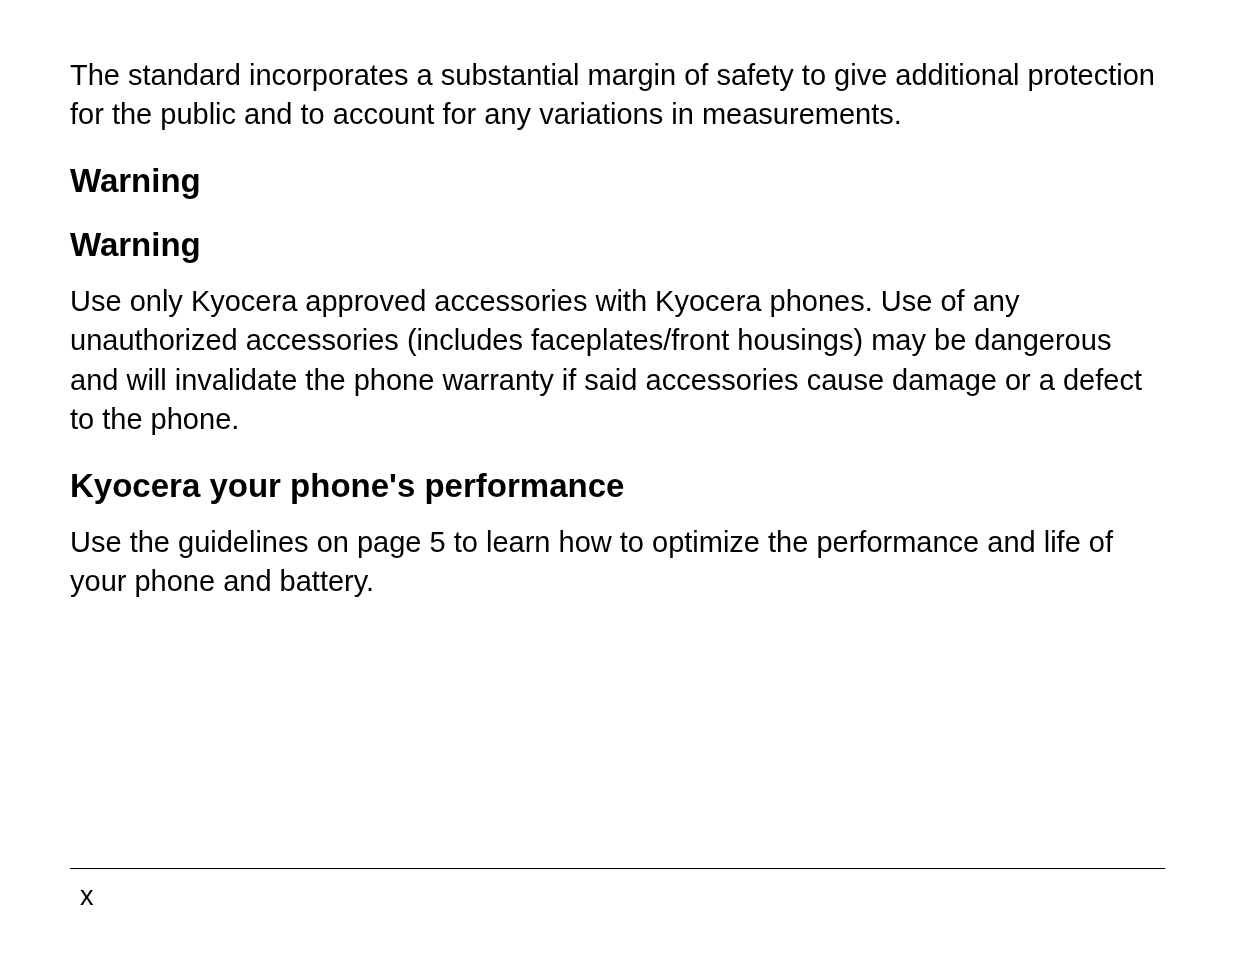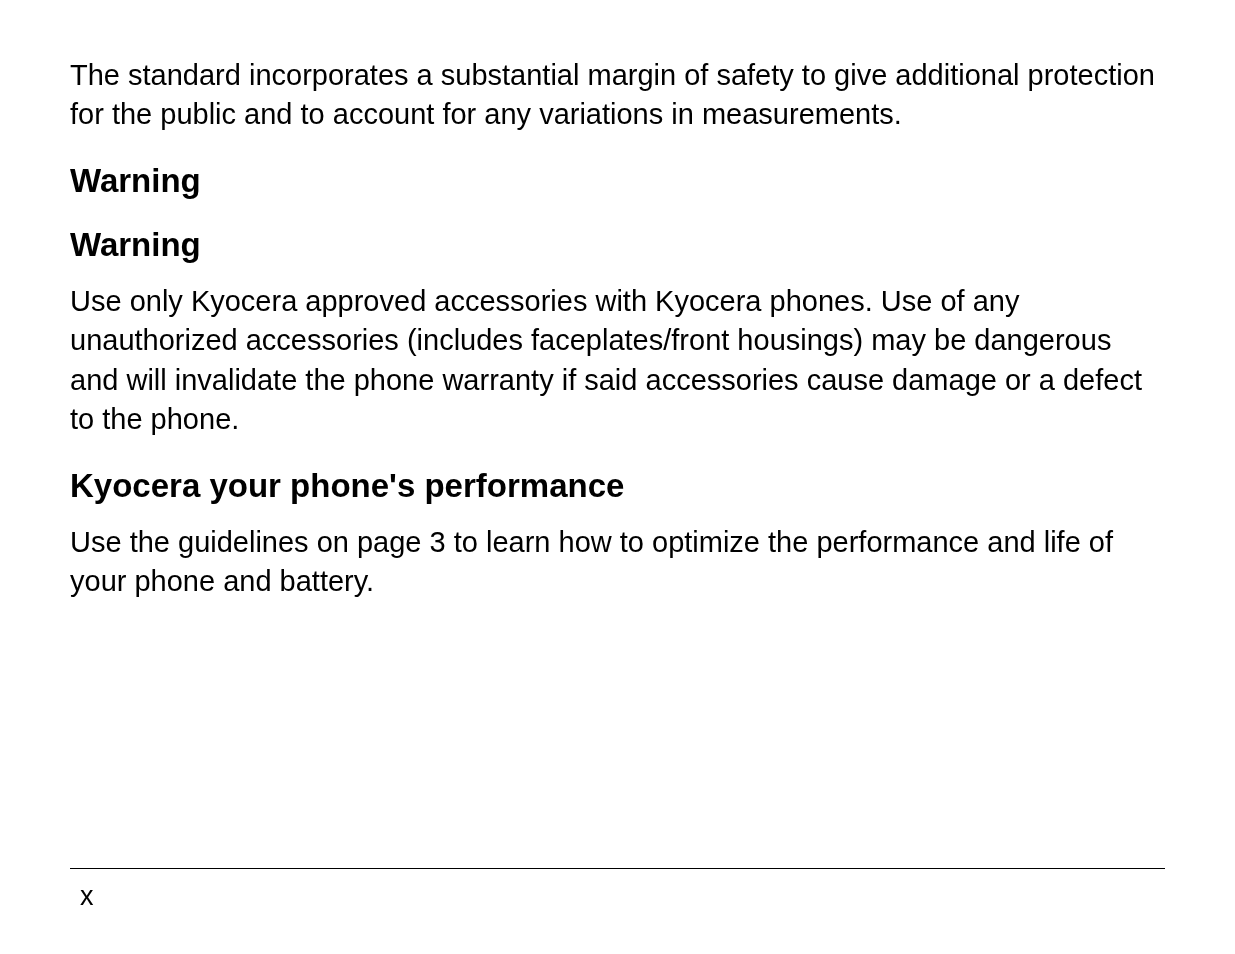--- a/index.html
+++ b/index.html
@@ -51,18 +51,18 @@
 <div class="content">
 
   <p class="body-text">The standard incorporates a substantial margin of safety to give additional protection for the public and to account for any variations in measurements.</p>
 
   <h2 class="heading">Warning</h2>
 
   <h2 class="heading">Warning</h2>
   <p class="body-text">Use only Kyocera approved accessories with Kyocera phones. Use of any unauthorized accessories (includes faceplates/front housings) may be dangerous and will invalidate the phone warranty if said accessories cause damage or a defect to the phone.</p>
 
   <h2 class="heading">Kyocera your phone's performance</h2>
-  <p class="body-text">Use the guidelines on page 3 to learn how to optimize the performance and life of your phone and battery.</p>
+  <p class="body-text">Use the guidelines on page 5 to learn how to optimize the performance and life of your phone and battery.</p>
 
 </div>
 
 <div class="footer-rule"></div>
 <div class="page-number">x</div>
 
 </body></html>

